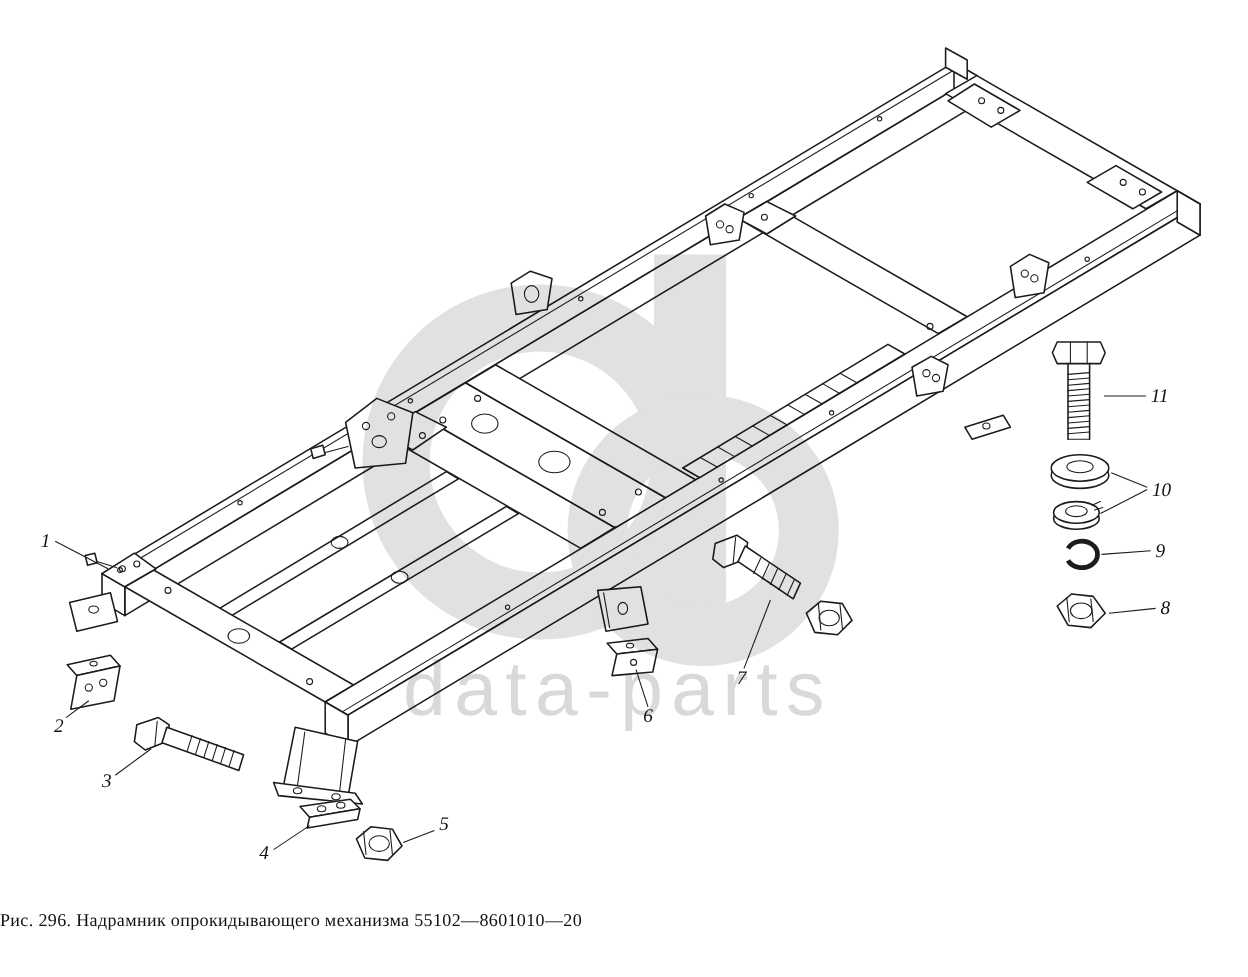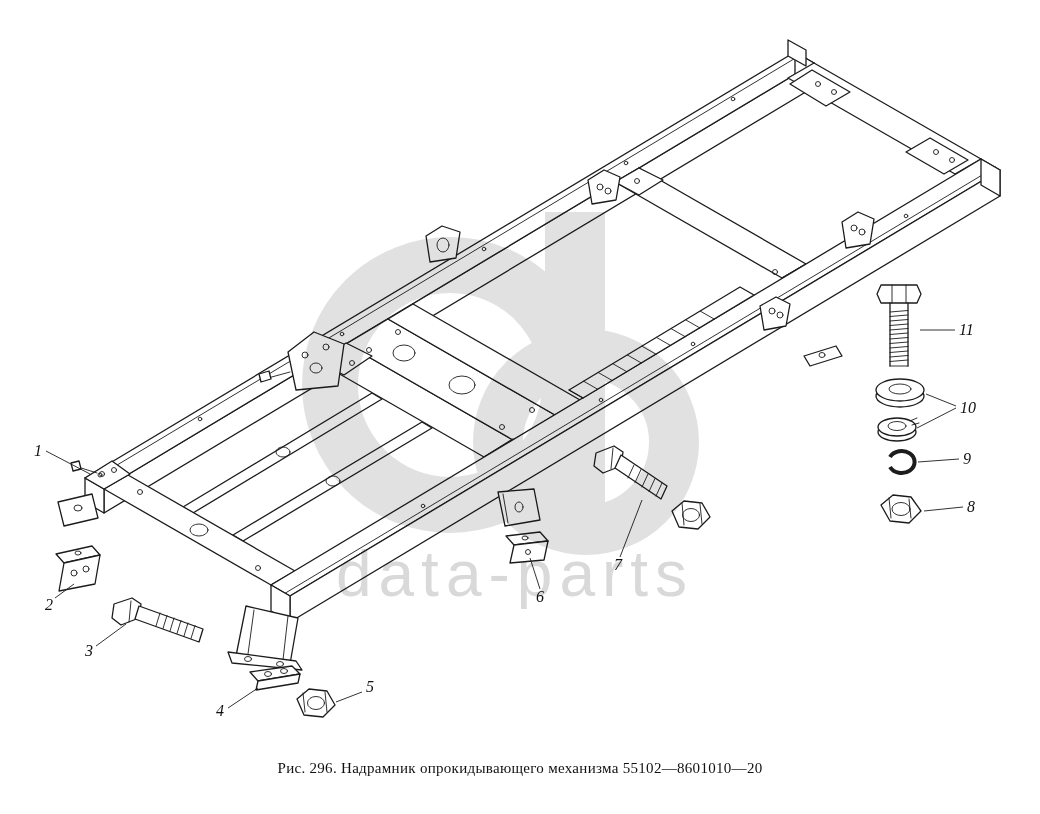--- a/index.html
+++ b/index.html
@@ -6,21 +6,21 @@
   #page{position:relative;width:1040px;height:814px;background:#ffffff;overflow:hidden;
         font-family:"Liberation Serif", serif;}
   svg{position:absolute;left:0;top:0;}
   .w{fill:#ffffff;stroke:#1c1c1c;stroke-width:1.3;stroke-linejoin:round;stroke-linecap:round;}
   .s{fill:none;stroke:#1c1c1c;stroke-width:1.3;stroke-linejoin:round;stroke-linecap:round;}
   .t{fill:none;stroke:#1c1c1c;stroke-width:0.9;stroke-linecap:round;}
   .lead{fill:none;stroke:#1c1c1c;stroke-width:0.9;}
   .callout-label{font-family:"Liberation Serif",serif;font-style:italic;font-size:16px;fill:#111111;}
   .wm{mix-blend-mode:multiply;opacity:0.85;}
   .wm-text{font-family:"Liberation Sans",sans-serif;font-size:64px;letter-spacing:7px;fill:#d2d2d2;}
-  #caption{position:absolute;left:0;right:0;top:760px;text-align:center;
+  #caption{position:absolute;left:0;right:0;top:760px;
            font-size:15px;color:#111;letter-spacing:0.3px;}
 </style>
 </head>
 <body>
 
 <div id="page">
 <svg width="1040" height="814" viewBox="0 0 1040 814">
 
   <g>
 

